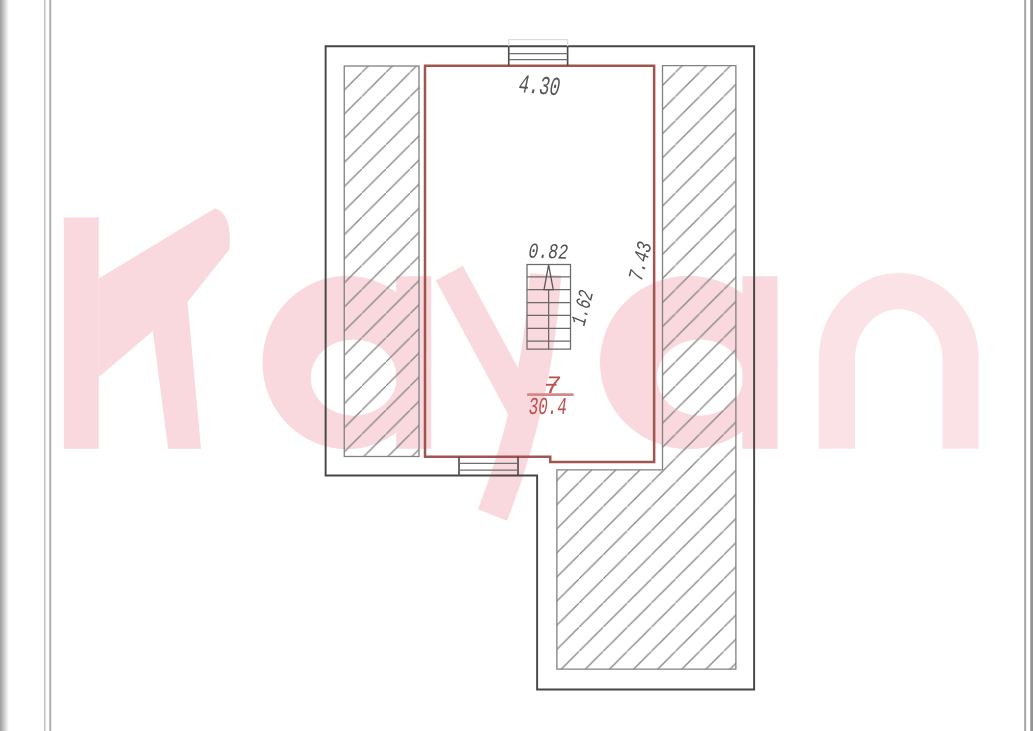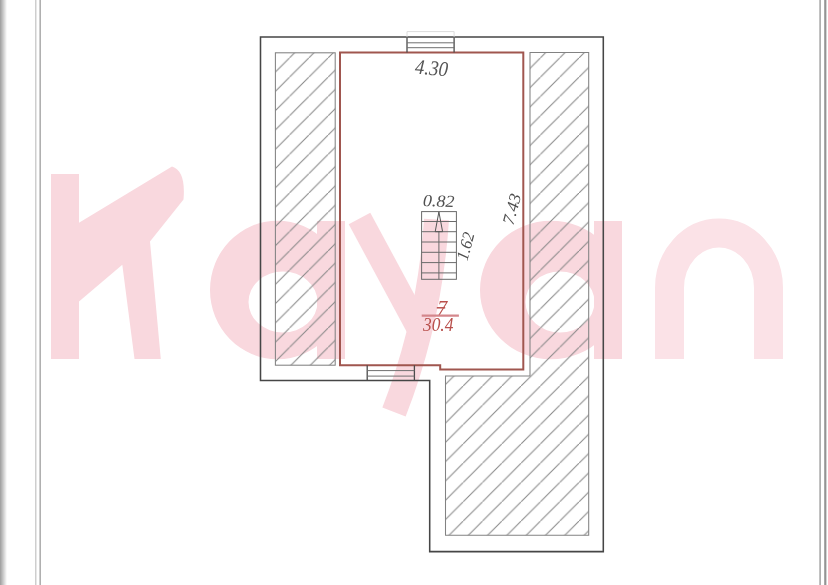--- a/index.html
+++ b/index.html
@@ -1,17 +1,17 @@
 <!DOCTYPE html>
 <html><head>
 <meta charset="utf-8">
 <style>
 html,body{margin:0;padding:0;background:#ffffff;}
 #page{position:relative;width:828px;height:585px;overflow:hidden;background:#ffffff;
-font-family:Liberation Serif, serif;}
+font-family:Liberation Mono, monospace;}
 svg{position:absolute;left:0;top:0;}
 </style>
 </head>
 <body>
 
 <div id="page">
 <svg width="828" height="585" viewBox="0 0 828 585">
 <defs>
 <pattern id="hat" width="19.3" height="19.3" patternUnits="userSpaceOnUse">
 <path d="M-2 21.3 L21.3 -2" stroke="#878787" stroke-width="1.05" fill="none"></path>

